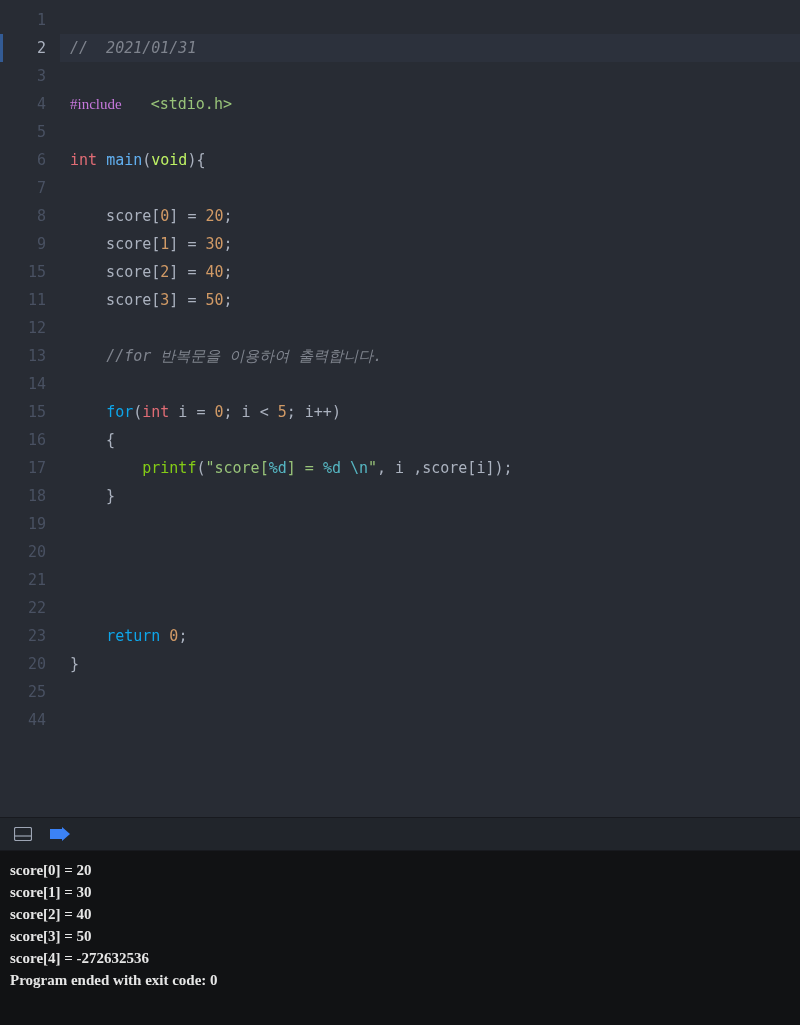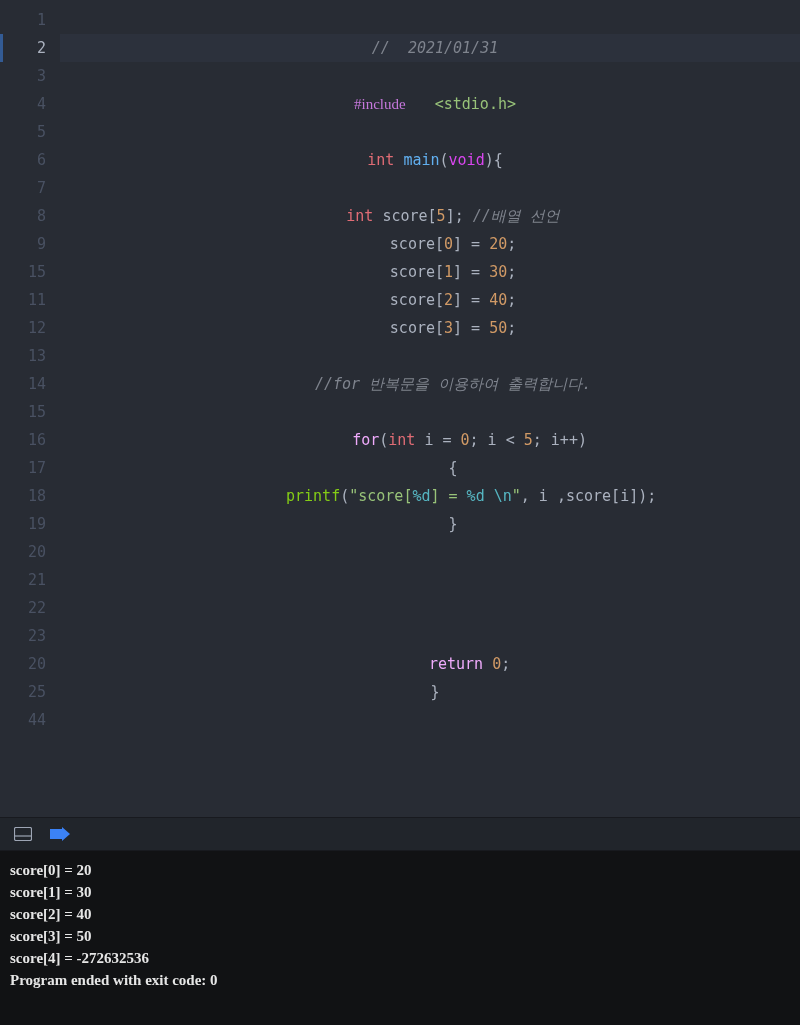--- a/index.html
+++ b/index.html
@@ -32,21 +32,20 @@
   .gutter .ln {
     height: 28px;
     line-height: 28px;
   }
   .gutter .ln.active {
     color: #abb2bf;
   }
   .code {
     flex: 1;
     font-size: 15px;
-    text-align: center;
   }
   .code .line {
     height: 28px;
     line-height: 28px;
     white-space: pre;
     padding-left: 10px;
   }
   .code .line.active {
     background: #2c313c;
   }
@@ -63,22 +62,22 @@
   
   .comment { color: #7f848e; font-style: italic; }
   .preproc { color: #c678dd; font-family: Liberation Serif, serif; }
   .angle-include { color: #98c379; margin-left: 20px; }
   .func { color: #61afef; margin-top: 20px; }
   .ident { color: #abb2bf; }
   .punct { color: #abb2bf; }
   .num { color: #d19a66; }
   .str { color: #98c379; }
   .esc { color: #56b6c2; }
-  .voidkw { color: #d946ef; }
-  .redkw { color: #f0abfc; margin-left: 33px; }
+  .voidkw { color: #bef264; }
+  .redkw { color: #0ea5e9; }
   .intkw { color: #e06c75; }
   .callfn { color: #84cc16; }
 
   .console-bar {
     height: 34px;
     background: #21252b;
     border-top: 1px solid #181a1f;
     border-bottom: 1px solid #181a1f;
     display: flex;
     align-items: center;
@@ -142,21 +141,20 @@
       <div class="ln">44</div>
     </div>
   <div class="code">
       <div class="line"></div>
       <div class="line active"><span class="comment">//  2021/01/31</span></div>
       <div class="line"></div>
       <div class="line"><span class="preproc">#include</span><span> </span><span class="angle-include">&lt;stdio.h&gt;</span></div>
       <div class="line"></div>
       <div class="line"><span class="intkw">int</span><span> </span><span class="func">main</span><span class="punct">(</span><span class="voidkw">void</span><span class="punct">){</span></div>
       <div class="line"></div>
-      <div class="line"><span>    </span><span class="intkw">int</span><span class="ident"> score[</span><span class="num">5</span><span class="ident">]; </span><span class="comment">//배열 선언</span></div>
       <div class="line"><span class="ident">    score[</span><span class="num">0</span><span class="ident">] = </span><span class="num">20</span><span class="ident">;</span></div>
       <div class="line"><span class="ident">    score[</span><span class="num">1</span><span class="ident">] = </span><span class="num">30</span><span class="ident">;</span></div>
       <div class="line"><span class="ident">    score[</span><span class="num">2</span><span class="ident">] = </span><span class="num">40</span><span class="ident">;</span></div>
       <div class="line"><span class="ident">    score[</span><span class="num">3</span><span class="ident">] = </span><span class="num">50</span><span class="ident">;</span></div>
       <div class="line"></div>
       <div class="line"><span>    </span><span class="comment">//for 반복문을 이용하여 출력합니다.</span></div>
       <div class="line"></div>
       <div class="line"><span>    </span><span class="redkw">for</span><span class="punct">(</span><span class="intkw">int</span><span class="ident"> i = </span><span class="num">0</span><span class="ident">; i &lt; </span><span class="num">5</span><span class="ident">; i++)</span></div>
       <div class="line"><span class="ident">    {</span></div>
       <div class="line"><span>        </span><span class="callfn">printf</span><span class="punct">(</span><span class="str">"score[</span><span class="esc">%d</span><span class="str">] = </span><span class="esc">%d</span><span class="str"> </span><span class="esc">\n</span><span class="str">"</span><span class="ident">, i ,score[i]);</span></div>

